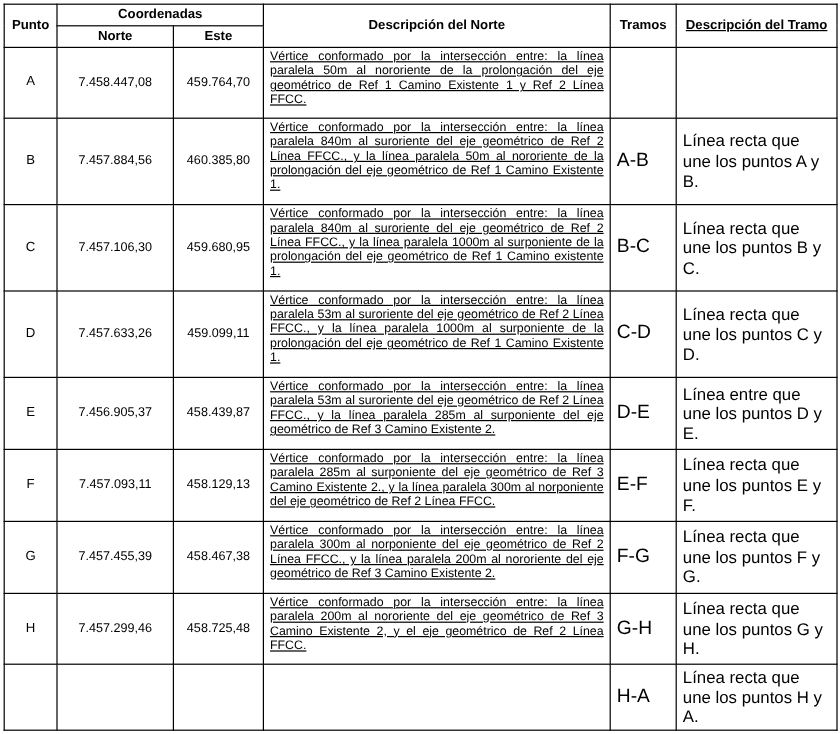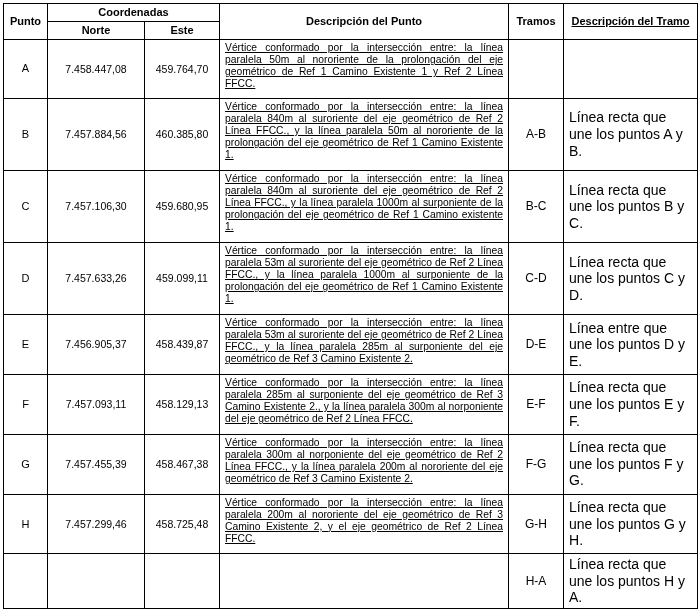--- a/index.html
+++ b/index.html
@@ -53,23 +53,23 @@
     font-size: 10.5px;
     margin-top: 41px;
   }
   td.c-desc {
     text-align: justify;
     vertical-align: top;
     font-size: 10.3px;
     text-decoration: underline;
   }
   td.c-tramo {
-    text-align: center;
+    text-align: left;
     vertical-align: middle;
-    font-size: 12px;
+    font-size: 16px;
   }
   td.c-tramo-desc {
     text-align: left;
     vertical-align: middle;
     font-size: 14px;
   }
   col.w-punto { width: 44px; }
   col.w-norte { width: 97px; }
   col.w-este  { width: 75px; }
   col.w-desc  { width: 289px; }
@@ -87,21 +87,21 @@
       <col class="w-norte">
       <col class="w-este">
       <col class="w-desc">
       <col class="w-tramo">
       <col class="w-tdesc">
     </colgroup>
     <thead>
       <tr>
         <th rowspan="2">Punto</th>
         <th colspan="2">Coordenadas</th>
-        <th rowspan="2">Descripción del Punto</th>
+        <th rowspan="2">Descripción del Norte</th>
         <th rowspan="2">Tramos</th>
         <th rowspan="2" class="hdr-tramo-desc">Descripción del Tramo</th>
       </tr>
       <tr>
         <th>Norte</th>
         <th>Este</th>
       </tr>
     </thead>
     <tbody>
       <tr>

